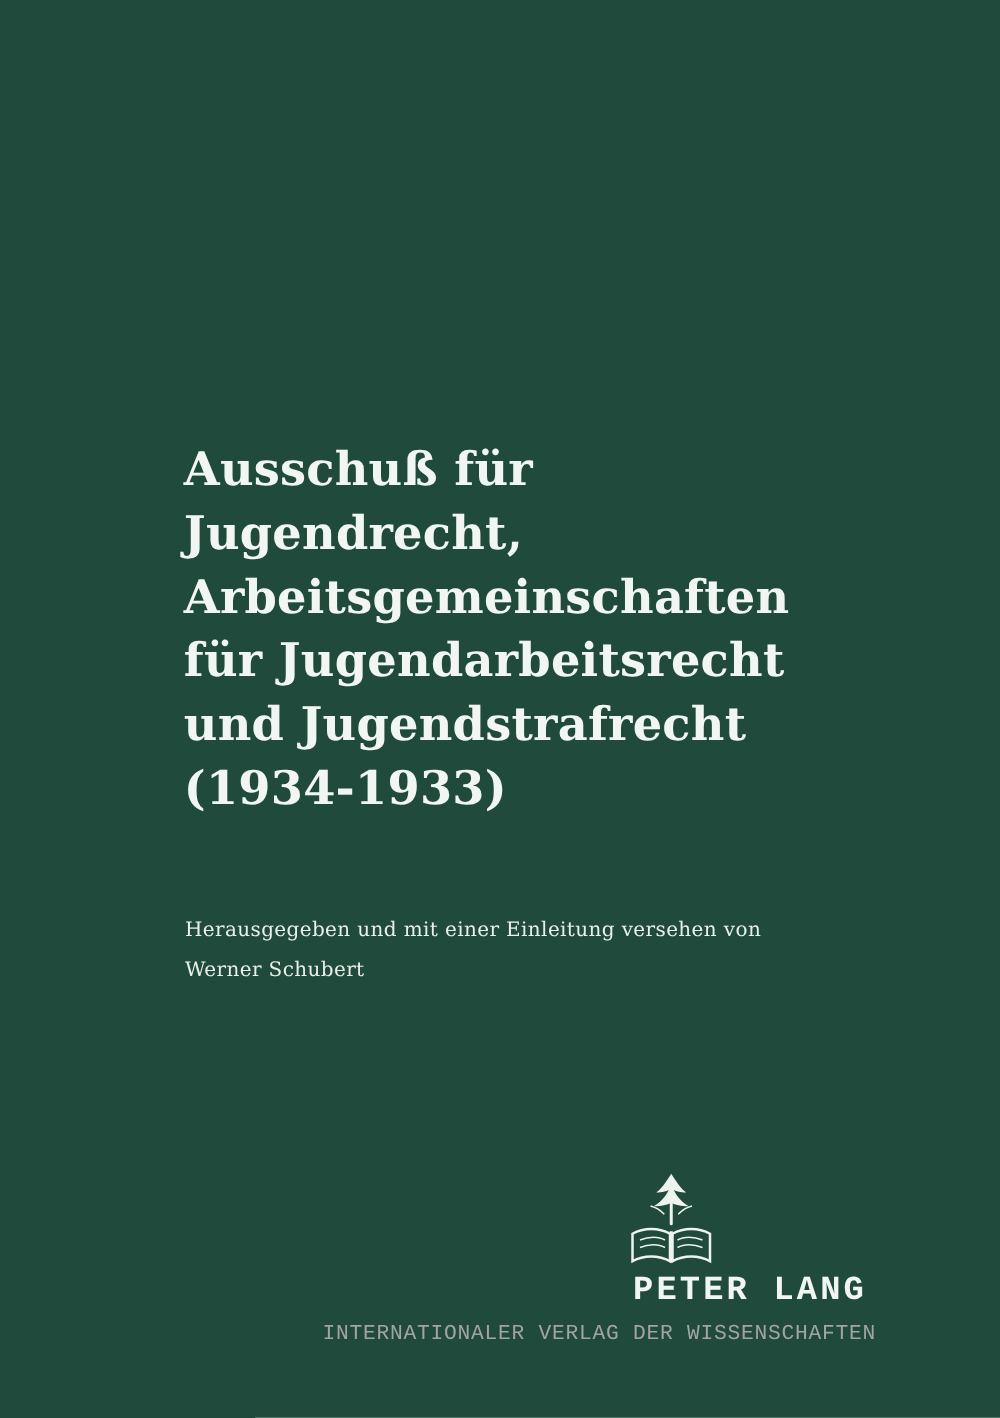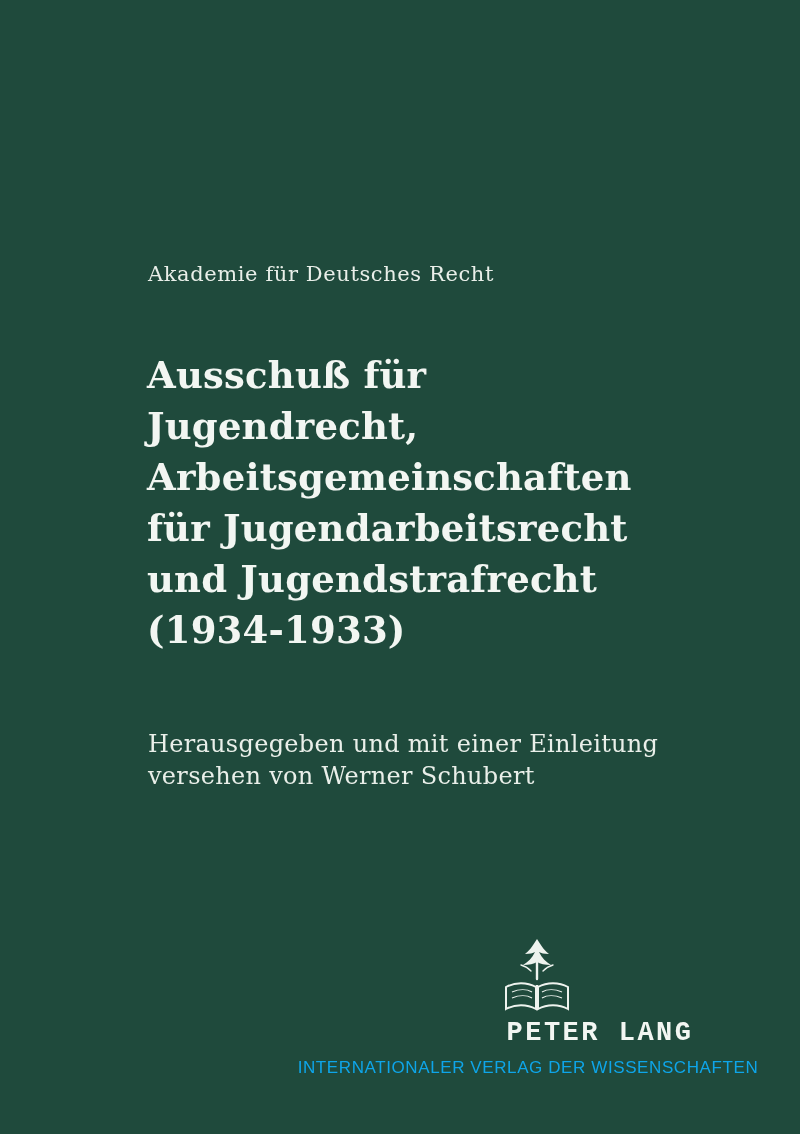--- a/index.html
+++ b/index.html
@@ -43,21 +43,21 @@
     line-height: 51px;
     letter-spacing: 0.2px;
   }
   .editor {
     position: absolute;
     left: 148px;
     top: 728px;
     width: 520px;
     color: #e9efe9;
     font-family: "DejaVu Serif", serif;
-    font-size: 24px;
+    font-size: 16px;
     line-height: 32px;
     letter-spacing: 0.3px;
   }
   .publisher {
     position: absolute;
     left: 0;
     top: 935px;
     width: 800px;
     text-align: center;
   }
@@ -78,33 +78,31 @@
     font-family: Liberation Mono, monospace;
     font-weight: bold;
     font-size: 27px;
     letter-spacing: 2.5px;
   }
   .pub-sub {
     position: absolute;
     left: 258px;
     top: 1058px;
     width: 540px;
-    text-align: center;
-    color: #0ea5e9;
-    font-family: Liberation Sans, sans-serif;
+    color: #a3a3a3;
+    font-family: Liberation Mono, monospace;
     font-size: 17px;
     letter-spacing: 0.6px;
   }
 </style>
 </head>
 <body>
 
 <div class="cover">
 
-  <div class="series">Akademie für Deutsches Recht</div>
 
   <div class="title">Ausschuß für Jugendrecht, Arbeitsgemeinschaften für Jugendarbeitsrecht und Jugendstrafrecht (1934-1933)</div>
 
   <div class="editor">Herausgegeben und mit einer Einleitung versehen von Werner Schubert</div>
 
   <div class="publisher">
     <div class="logo-mark">
       <svg width="72" height="78" viewBox="0 0 72 78" xmlns="http://www.w3.org/2000/svg">
         <g fill="none" stroke="#eef3ee" stroke-width="1.6" stroke-linecap="round">
           <path d="M36 4 C31 12 28 16 24 19 C29 19 32 18 34 17 C31 23 27 27 22 30 C28 30 33 29 36 27 C39 29 44 30 50 30 C45 27 41 23 38 17 C40 18 43 19 48 19 C44 16 41 12 36 4 Z" fill="#eef3ee" stroke="none"></path>

